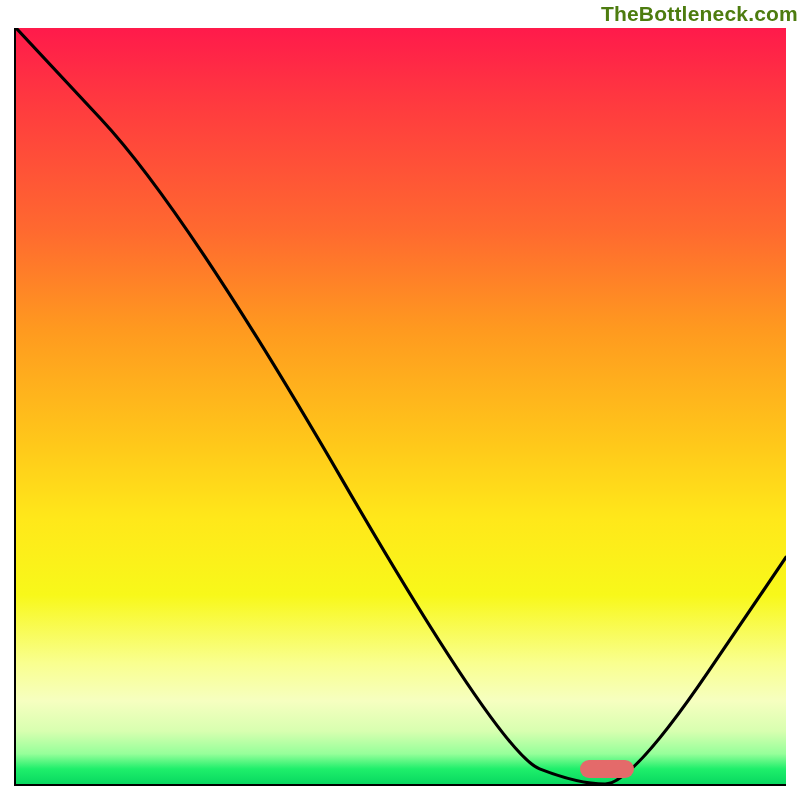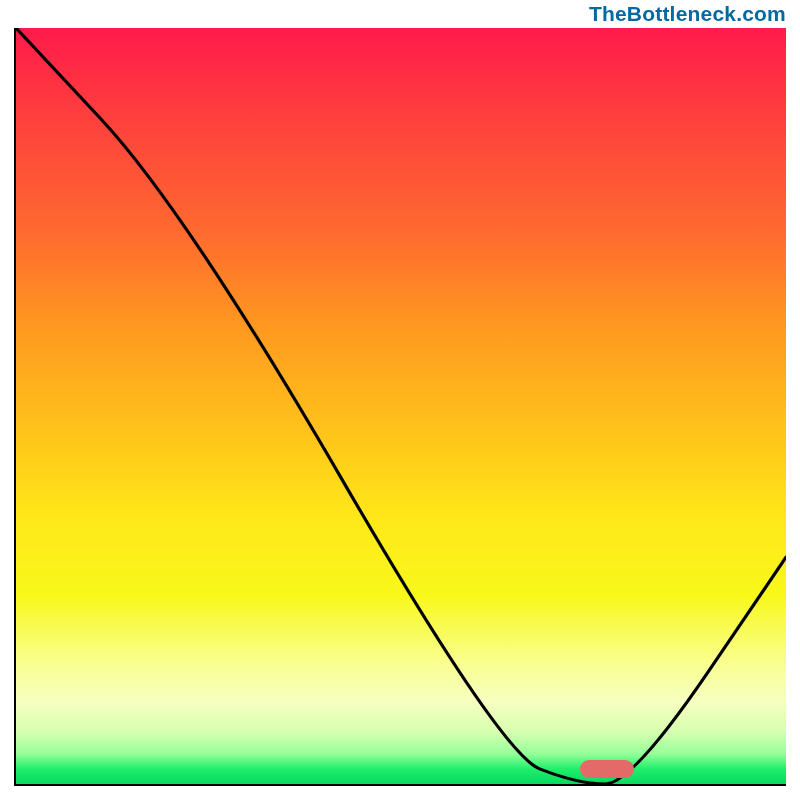--- a/index.html
+++ b/index.html
@@ -7,24 +7,24 @@
     width: 800px;
     height: 800px;
     background: #ffffff;
     font-family: Arial, Helvetica, sans-serif;
     position: relative;
     overflow: hidden;
   }
   .attribution {
     position: absolute;
     top: 2px;
-    right: 14px;
+    right: 2px;
     font-size: 21px;
     font-weight: bold;
-    color: #0369a1;
+    color: #4d7c0f;
     letter-spacing: 0.2px;
   }
   .chart-frame {
     position: absolute;
     left: 14px;
     top: 28px;
     width: 772px;
     height: 758px;
     border: 2px solid #000;
     border-top: none;

